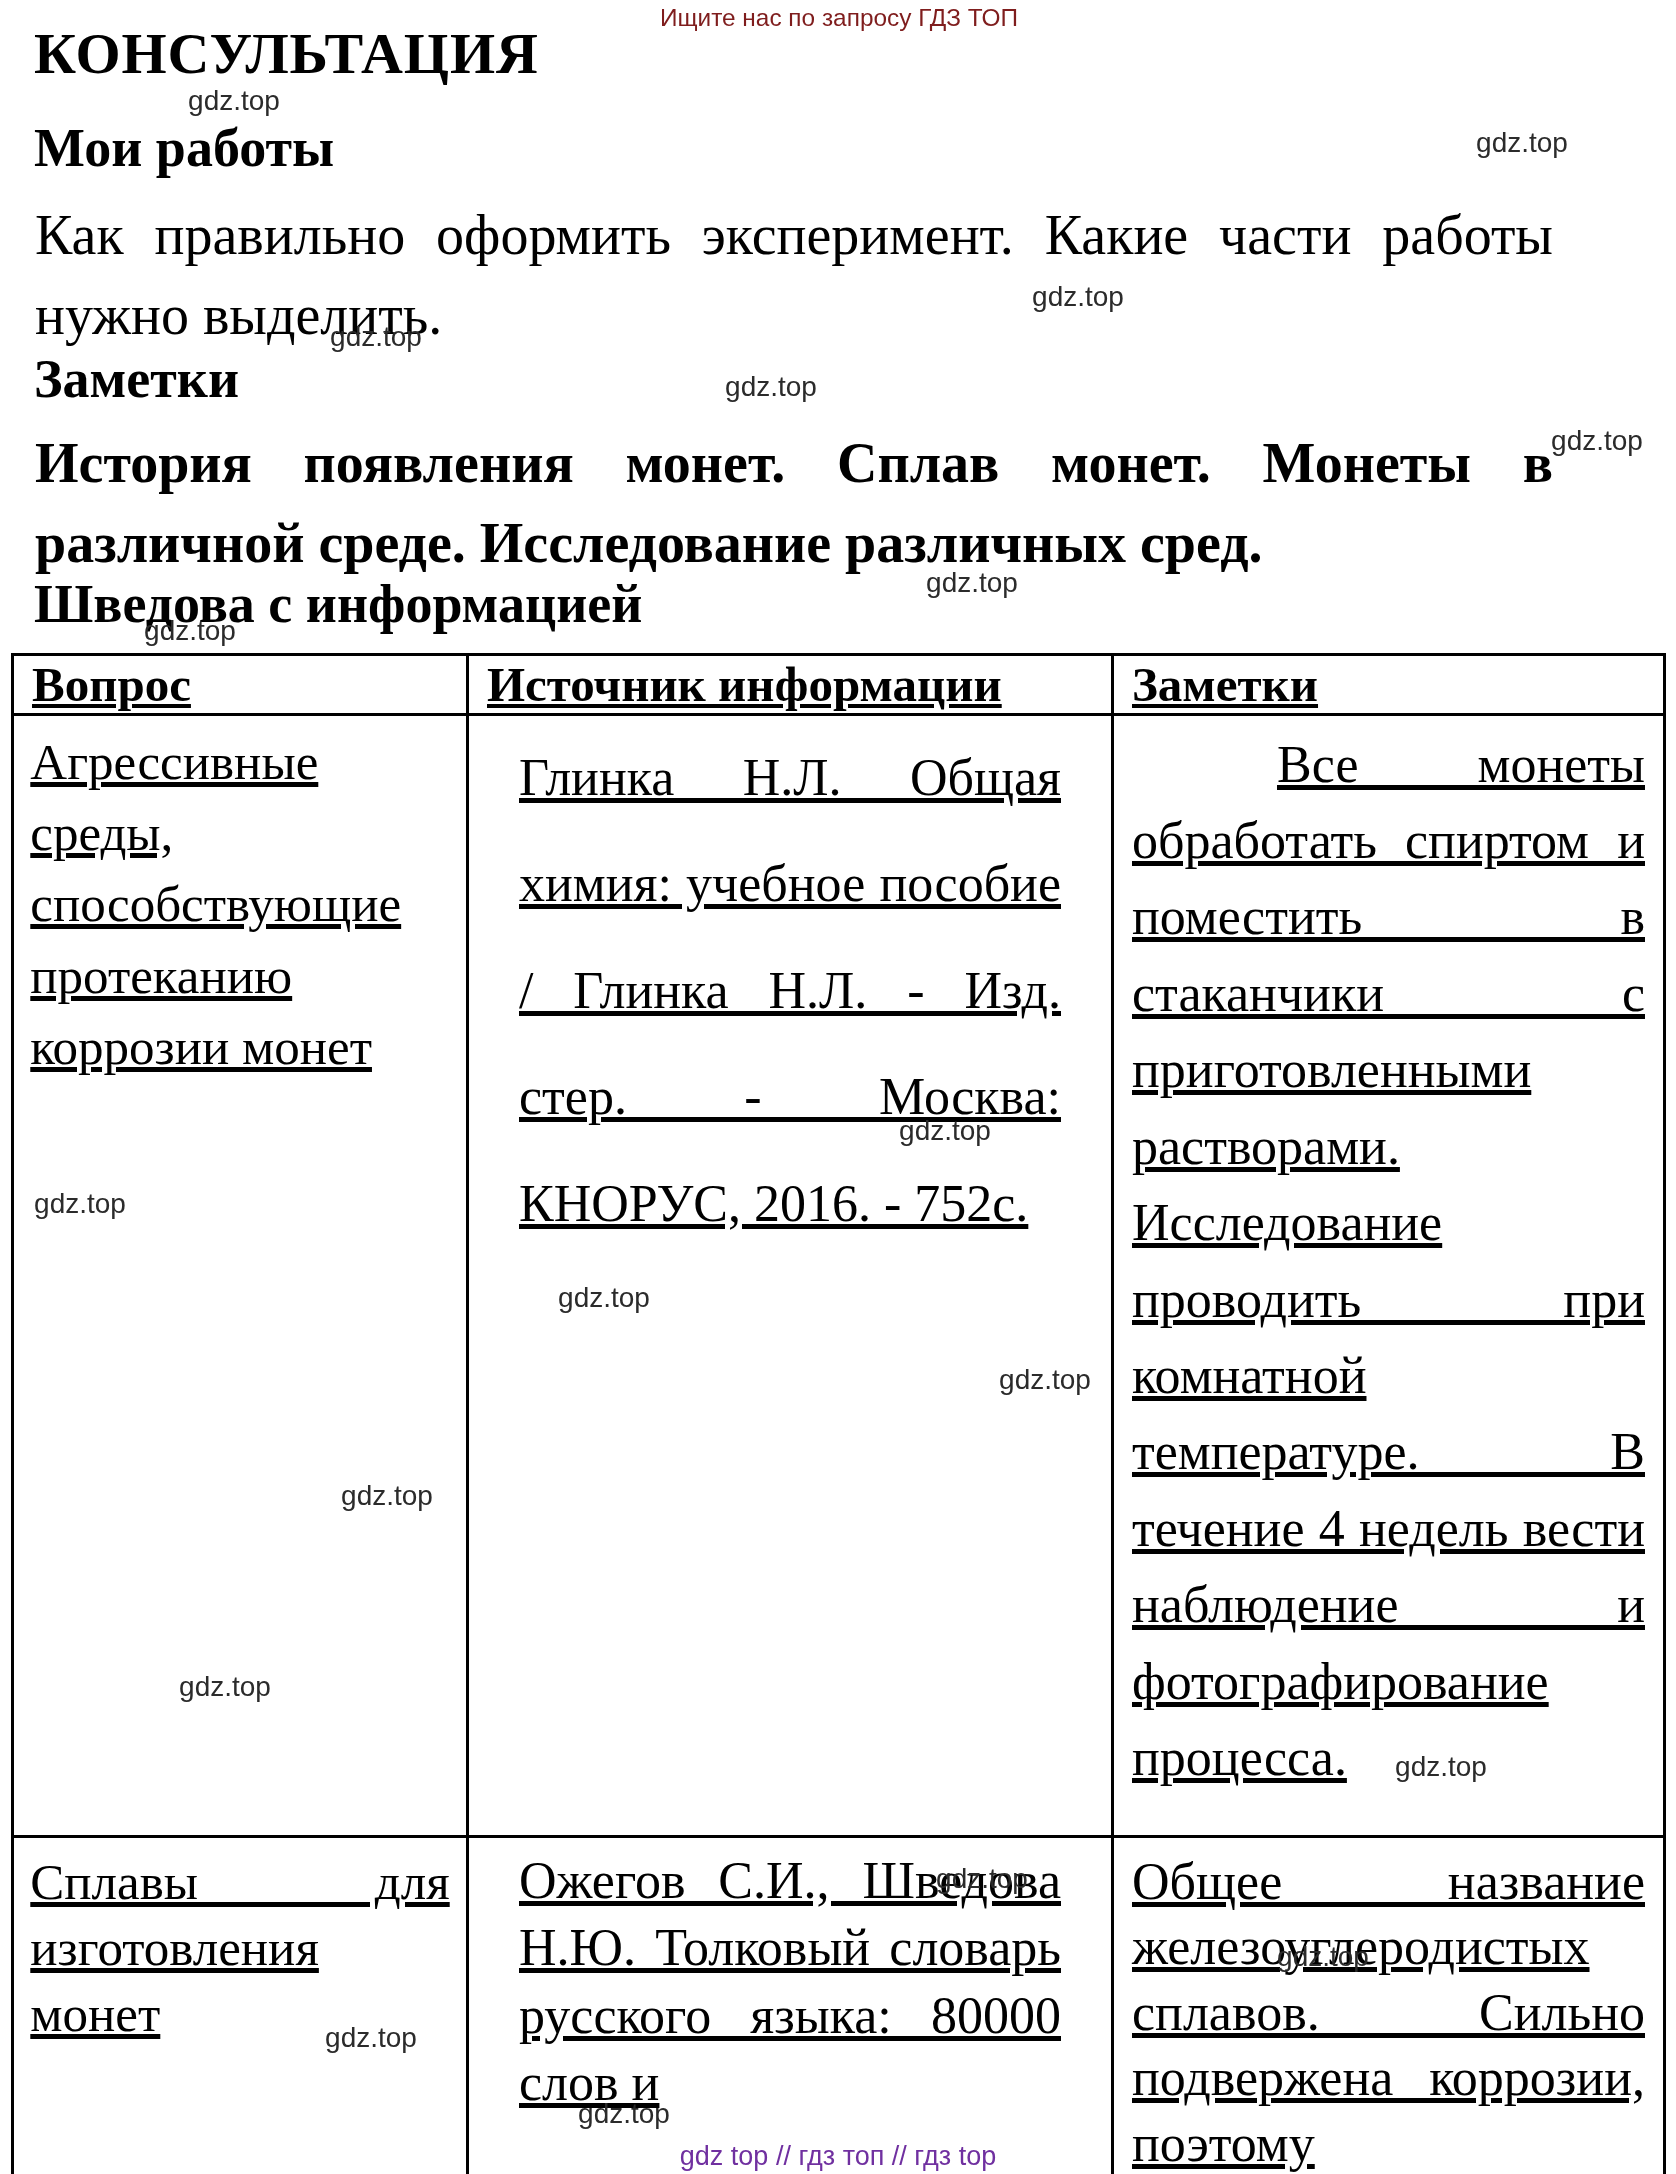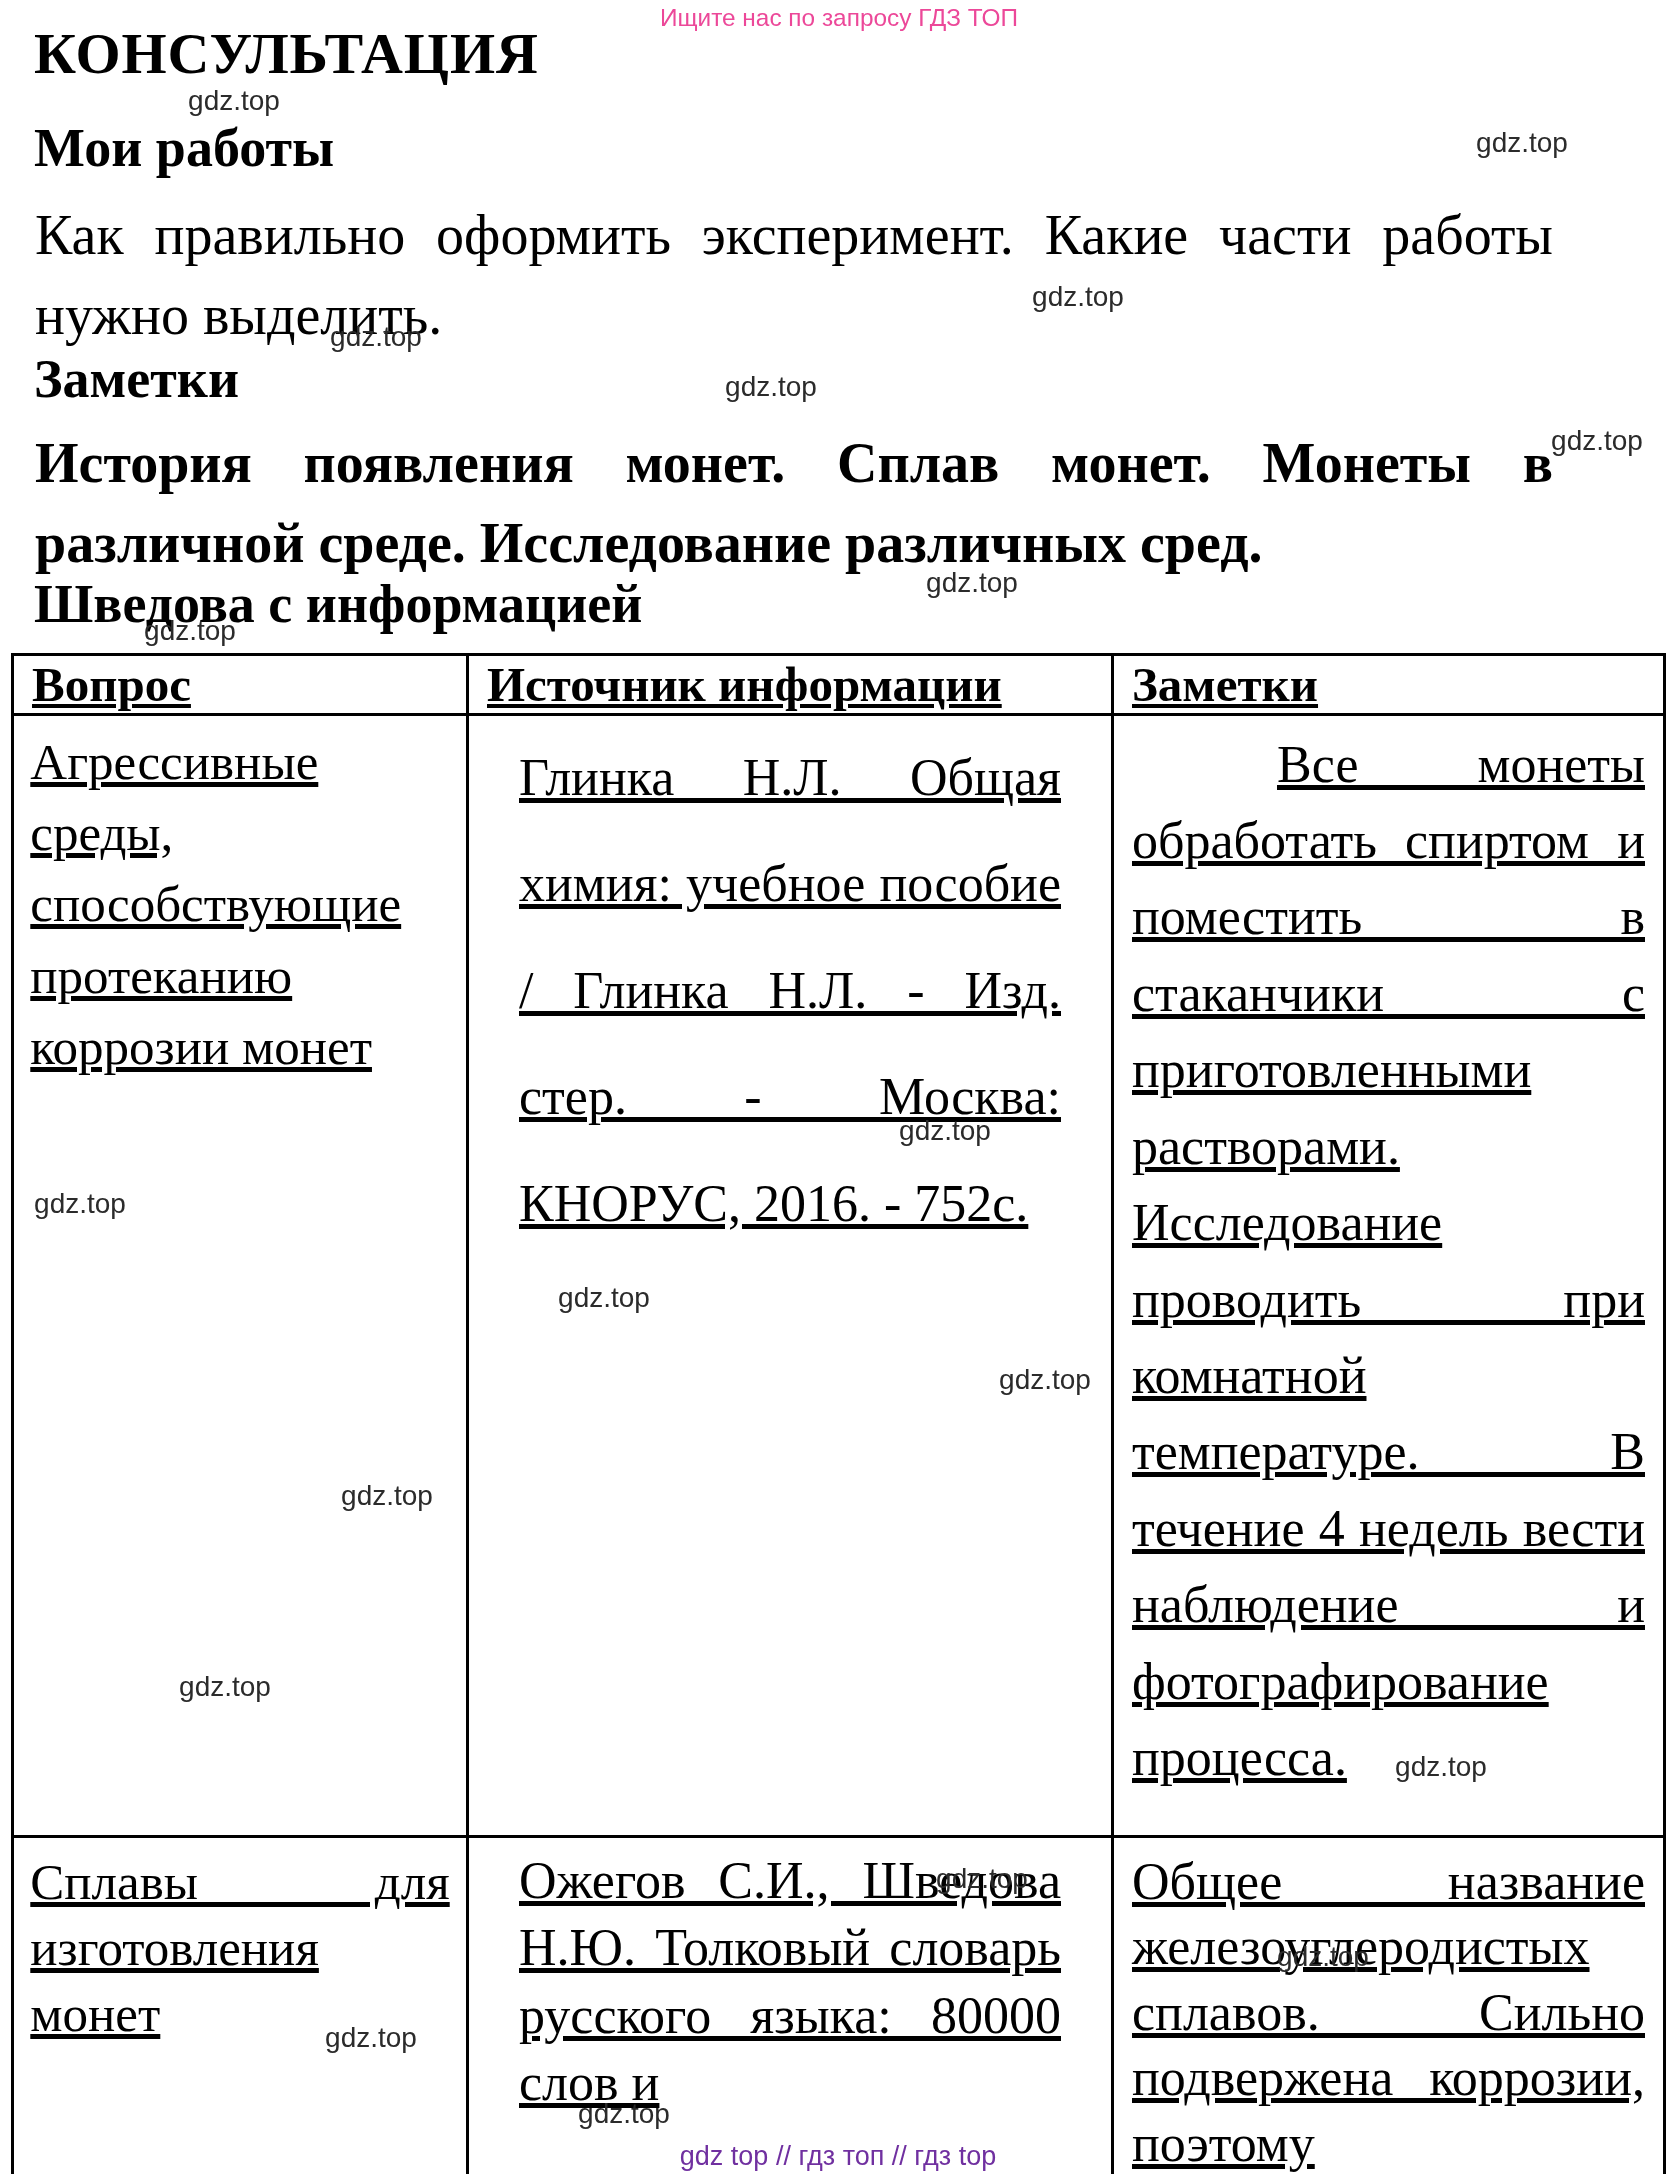--- a/index.html
+++ b/index.html
@@ -50,21 +50,21 @@
   }
   .watermark{
     position:absolute;transform:translate(-50%,-50%);
     font-family:"Liberation Sans", sans-serif;font-size:28px;color:#2b2b2b;
     white-space:nowrap;pointer-events:none;
   }
 </style>
 </head>
 <body>
 
-<div class="banner" style="color: #ec4899;">Ищите нас по запросу ГДЗ ТОП</div>
+<div class="banner" style="color: #7f1d1d;">Ищите нас по запросу ГДЗ ТОП</div>
 
 <div class="content">
   <div class="h1">КОНСУЛЬТАЦИЯ</div>
   <div class="h2 mq">Мои работы</div>
   <p class="para p1">Как правильно оформить эксперимент. Какие части работы нужно выделить.</p>
   <div class="h2 zm">Заметки</div>
   <p class="para p2">История появления монет. Сплав монет. Монеты в различной среде. Исследование различных сред.</p>
   <div class="h2 ri">Шведова с информацией</div>
 </div>
 

